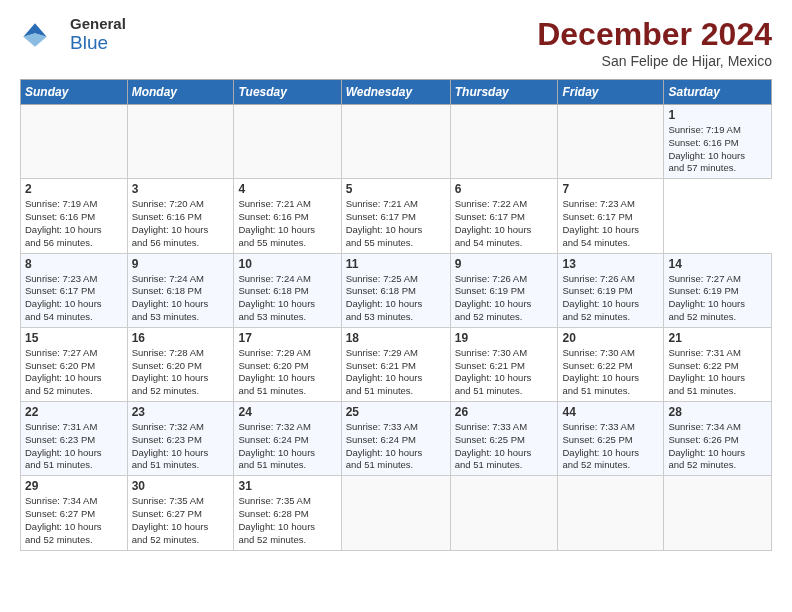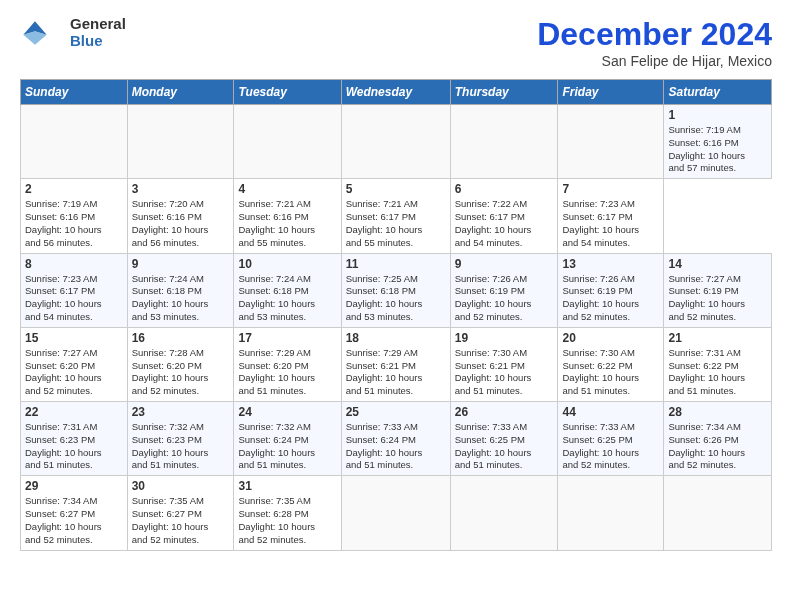--- a/index.html
+++ b/index.html
@@ -30,35 +30,35 @@
       display: flex;
       flex-direction: column;
       line-height: 1.1;
     }
     .logo-general {
       font-size: 15px;
       font-weight: bold;
       color: #333;
     }
     .logo-blue {
-      font-size: 15px;
-      font-weight: bold;
+      font-size: 19px;
+      font-weight: normal;
       color: #2a6db5;
     }
     .logo-icon {
       width: 30px;
       height: 30px;
     }
     .title-block {
       text-align: right;
     }
     .main-title {
       font-size: 32px;
       font-weight: bold;
-      color: #1d4ed8;
+      color: #7f1d1d;
     }
     .subtitle {
       font-size: 14px;
       color: #444;
     }
     .calendar {
       width: 100%;
       border-collapse: collapse;
       font-size: 10.5px;
     }

